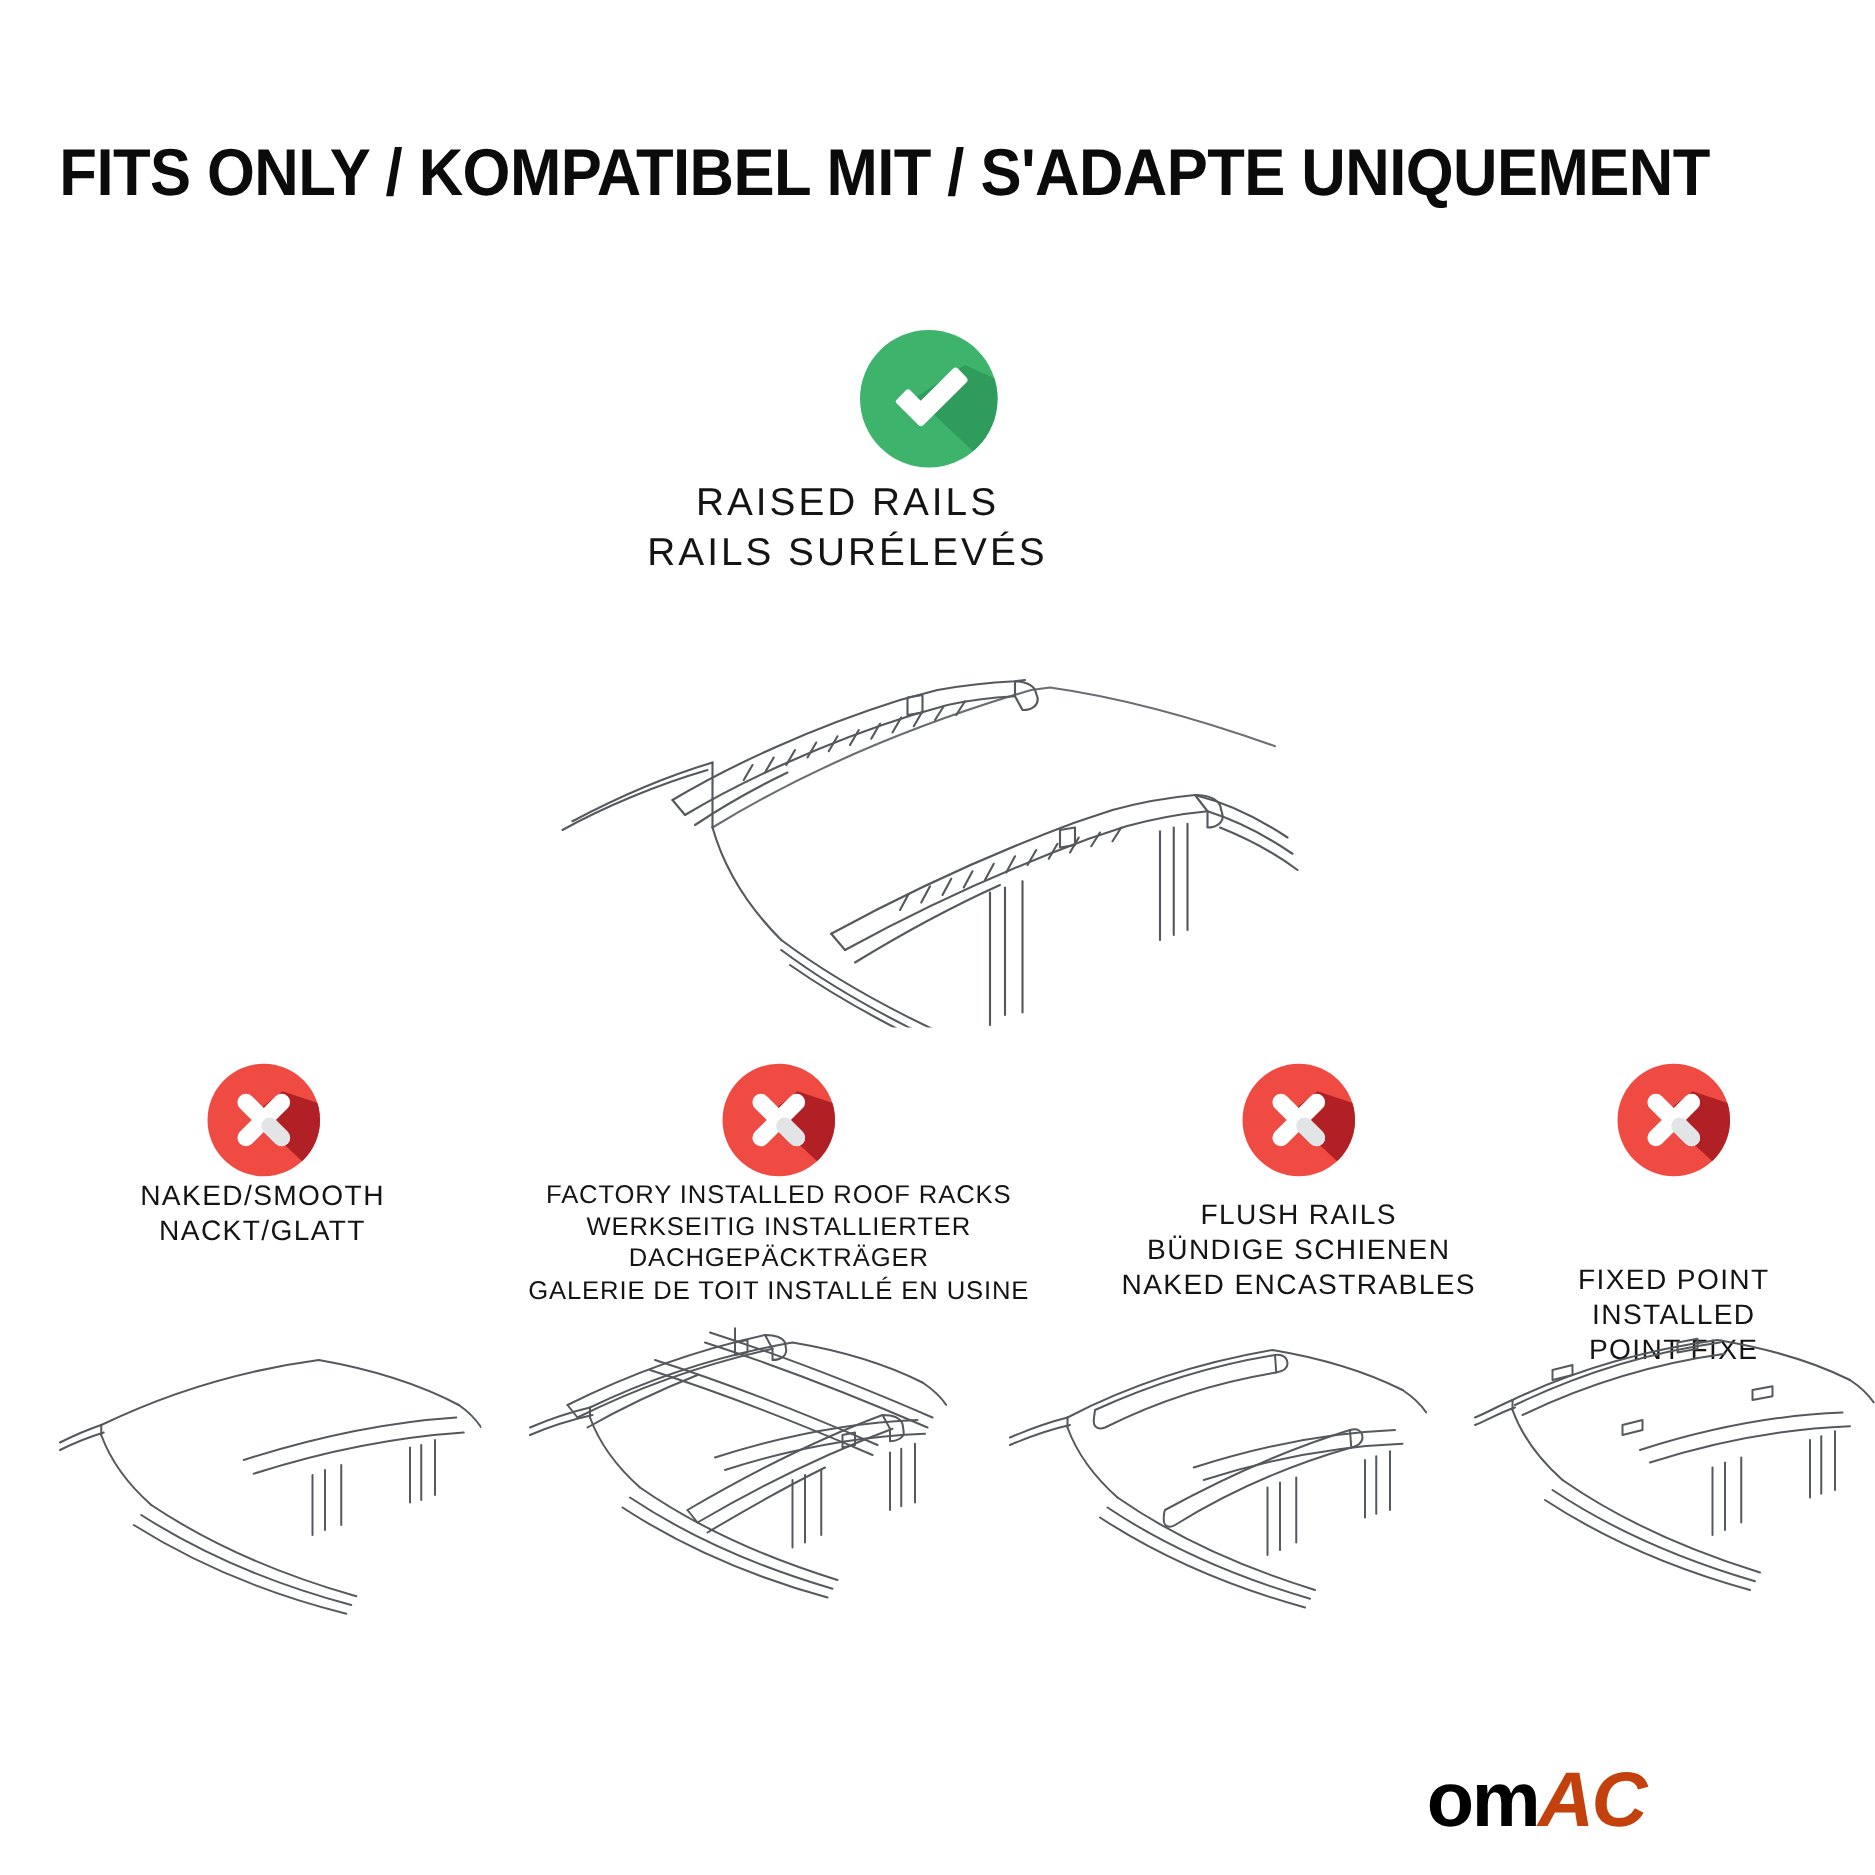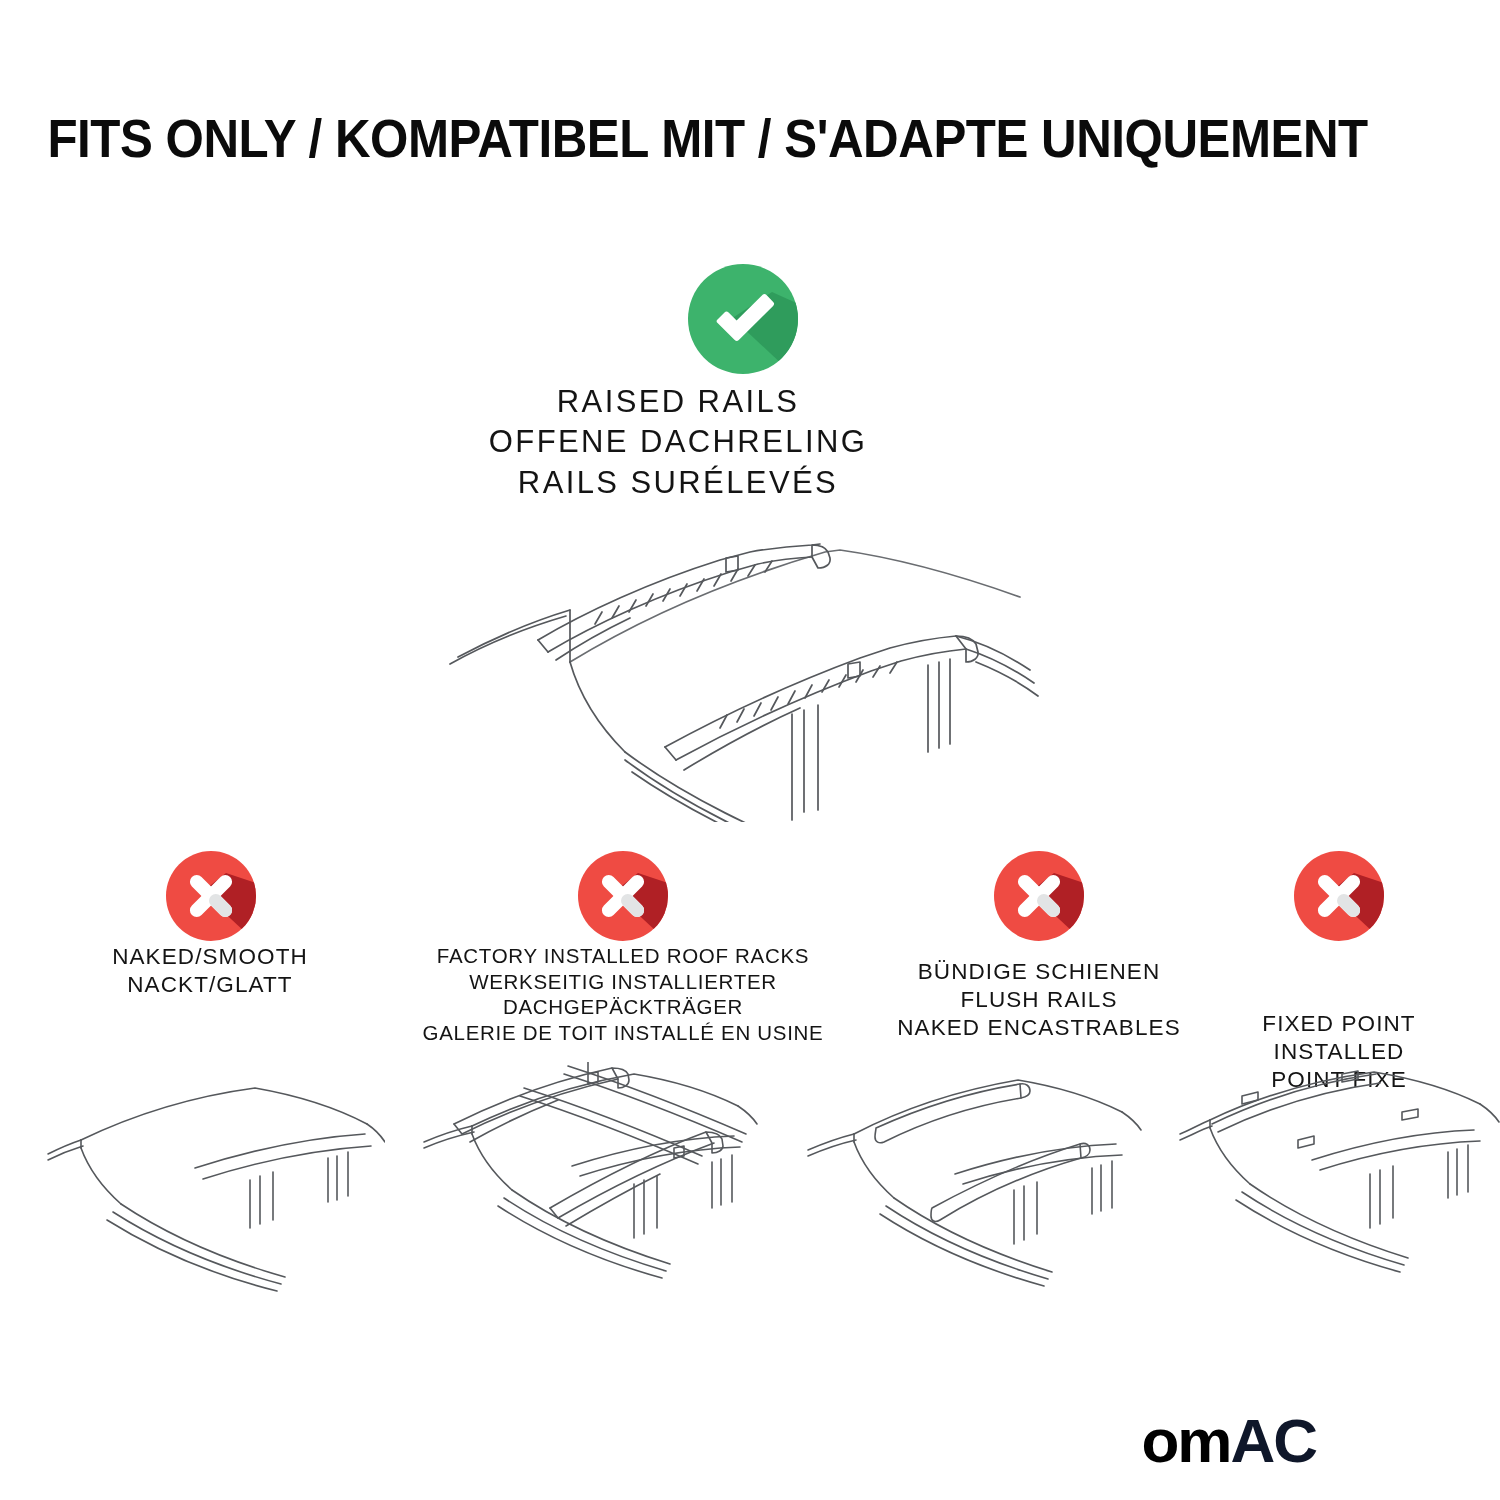--- a/index.html
+++ b/index.html
@@ -65,21 +65,21 @@
   .logo{
     position:absolute;
     right:40px;bottom:28px;
     font-family:"Liberation Sans", sans-serif;
     font-weight:bold;
     font-size:62px;
     letter-spacing:-2px;
     line-height:1;
   }
   .logo .om{color:#000000;margin-top:36px;}
-  .logo .ac{color:#0f172a;}
+  .logo .ac{color:#c2410c;font-style:italic;}
 </style>
 </head>
 <body>
 
 <div class="page">
 
   <div class="title">FITS ONLY / KOMPATIBEL MIT / S'ADAPTE UNIQUEMENT</div>
 
   <div class="icon-wrap" style="left:686px;top:262px;">
     <svg width="114" height="114" viewBox="0 0 114 114">
@@ -91,21 +91,20 @@
       <circle cx="57" cy="57" r="55" fill="#3db36c"></circle>
       <g clip-path="url(#cc)">
         <path d="M46.5 56 L130 134 L130 50 L86 30 Z" fill="#2f9c5c"></path>
       </g>
       <path d="M31.5 57.5 L38.5 50.4 Q40.5 48.5 42.6 50.5 L50.6 58.5 L76.4 32.9 Q78.5 31 80.5 33 L87.2 39.9 Q89.1 41.9 87.1 43.9 L52.8 78 Q50.7 80 48.7 78 L31.6 61 Q29.6 59.1 31.5 57.5 Z" fill="#ffffff"></path>
     </svg>
   </div>
 
   <div class="label-block label-main" style="left:0;right:0;top:382px;">
     <span class="lb-line">RAISED RAILS</span>
-    <span class="lb-line">OFFENE DACHRELING</span>
     <span class="lb-line">RAILS SURÉLEVÉS</span>
   </div>
 
   <div class="roof" style="left:420px;top:512px;">
     <svg width="660" height="310" viewBox="0 0 660 310" fill="none" stroke="#55585c" stroke-width="1.7" stroke-linecap="round" stroke-linejoin="round">
 
       <path d="M150 150 C 240 95, 330 62, 405 40 L 420 38 C 470 45, 530 60, 600 85" stroke="#6a6d71"></path>
       <path d="M38 145 C 70 128, 110 110, 150 98"></path>
       <path d="M150 98 L 150 150"></path>
       <path d="M150 150 C 160 185, 180 215, 205 240"></path>
@@ -290,22 +289,22 @@
         <path d="M38 43 L 110 110 L 110 40 L 62 24 Z" fill="#b02025"></path>
       </g>
       <g fill="#ffffff">
         <rect x="20" y="40.2" width="54" height="13.6" rx="6.8" transform="rotate(45 47 47)"></rect>
         <rect x="20" y="40.2" width="54" height="13.6" rx="6.8" transform="rotate(-45 47 47)"></rect>
       </g>
       <rect x="47" y="40.2" width="27" height="13.6" rx="6.8" transform="rotate(45 47 47)" fill="#e2e4e5"></rect>
     </svg>
   </div>
   <div class="label-block label-sub" style="left:849px;width:380px;top:958px;">
+    <span class="lb-line">FLUSH RAILS</span>
     <span class="lb-line">BÜNDIGE SCHIENEN</span>
-    <span class="lb-line">FLUSH RAILS</span>
     <span class="lb-line">NAKED ENCASTRABLES</span>
   </div>
   <div class="roof" style="left:792px;top:1062px;">
     <svg width="350" height="230" viewBox="0 0 350 230" fill="none" stroke="#55585c" stroke-width="1.6" stroke-linecap="round" stroke-linejoin="round">
       <path d="M62 72 C 112 46, 168 28, 226 18 C 262 24, 298 34, 330 50"></path>
       <path d="M62 72 L 62 80"></path>
       <path d="M62 80 C 70 102, 84 120, 102 136"></path>
       <path d="M16 88 C 30 82, 46 76, 62 72"></path>
       <path d="M16 94 C 30 88, 46 82, 64 78"></path>
       <path d="M102 136 C 148 168, 202 192, 260 210"></path>

